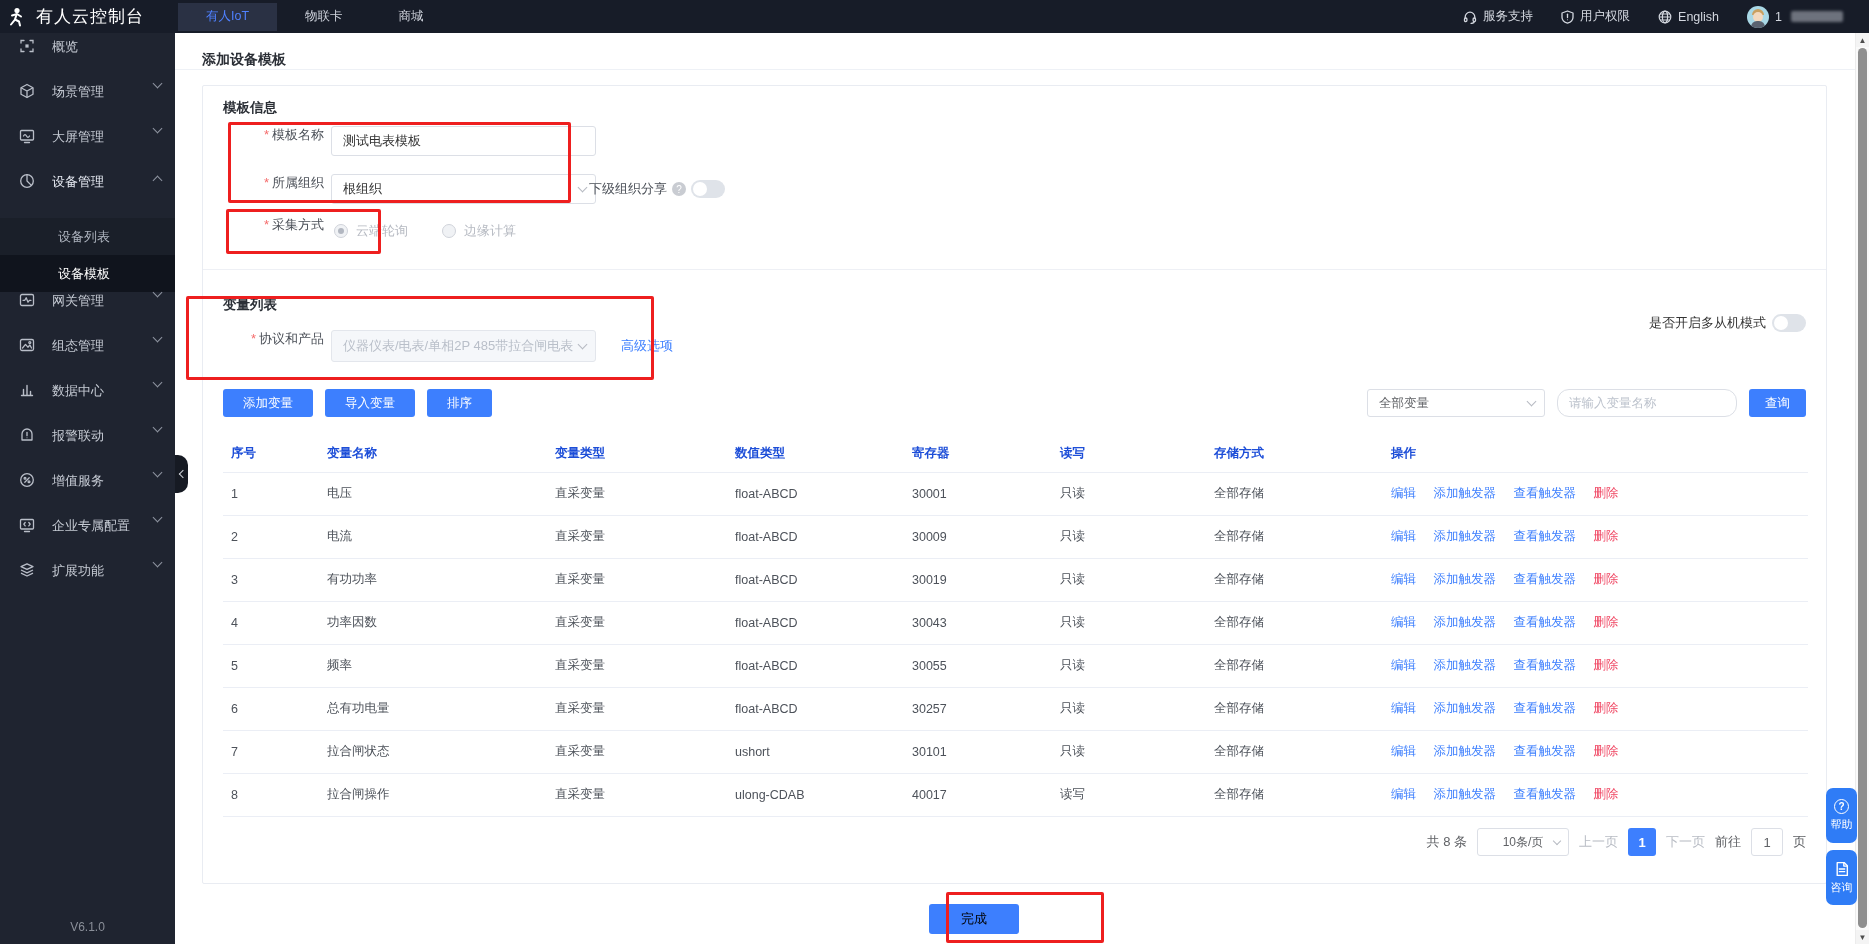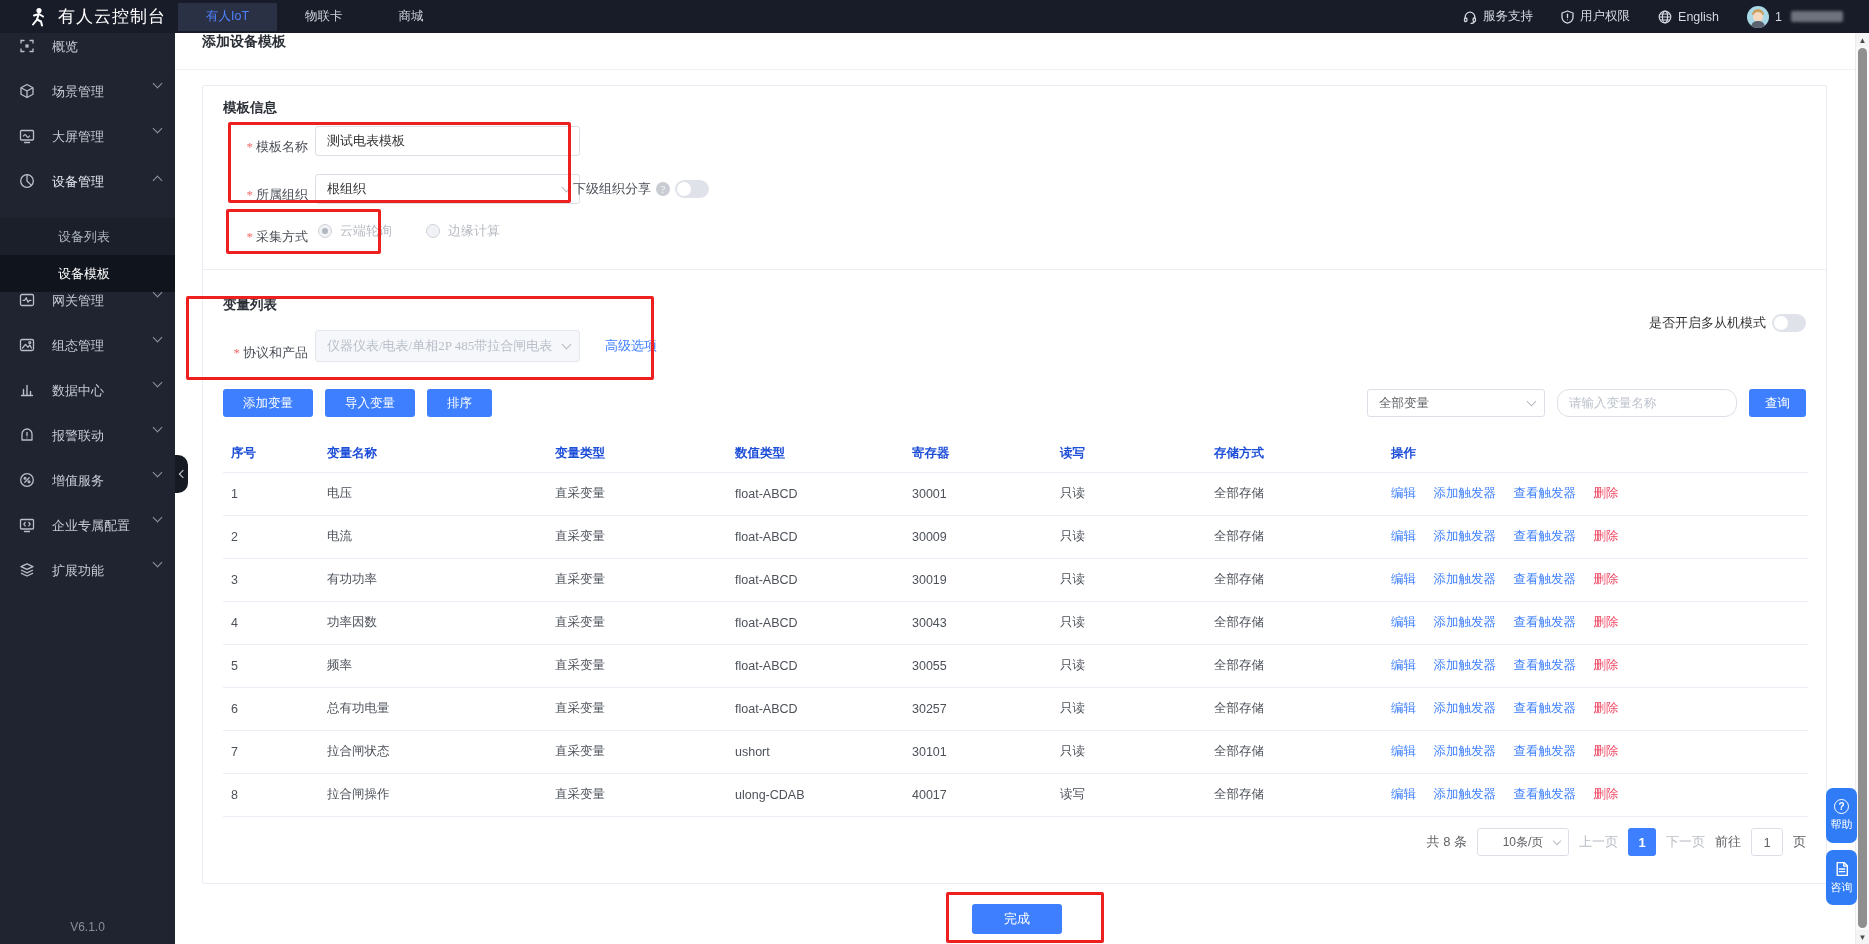--- a/index.html
+++ b/index.html
@@ -1,20 +1,20 @@
 <!DOCTYPE html>
 <html><head>
 <meta charset="utf-8">
 <style>
   * { margin:0; padding:0; box-sizing:border-box; }
   html,body { width:1869px; height:944px; overflow:hidden; font-family:"Liberation Sans","DejaVu Sans",sans-serif; font-size:13px; color:#333; background:#fff; }
 
   
   .topbar { position:absolute; left:0; top:0; width:1869px; height:33px; background:#171c28; display:flex; align-items:center; z-index:30; }
-  .logo-wrap { display:flex; align-items:center; gap:9px; padding-left:27px; width:178px; }
+  .logo-wrap { display:flex; align-items:center; gap:9px; padding-left:5px; width:178px; }
   .logo-title { color:#fff; font-size:17px; letter-spacing:1px; white-space:nowrap; }
   .top-tab { height:28px; display:flex; align-items:center; padding:0 28px; color:#cfd3dc; font-size:12.5px; cursor:pointer; }
   .top-tab.active { background:#2a3144; color:#4f81ff; }
   .topbar-right { margin-left:auto; display:flex; align-items:center; gap:28px; padding-right:26px; }
   .top-item { display:flex; align-items:center; gap:6px; color:#d3d7df; font-size:12.5px; cursor:pointer; }
   .avatar { width:22px; height:22px; border-radius:50%; background:#a9d8e6; position:relative; overflow:hidden; flex:none; }
   .avatar .face { position:absolute; left:6px; top:6px; width:10px; height:10px; border-radius:50%; background:#f3d9bf; }
   .avatar .hair { position:absolute; left:5px; top:3px; width:12px; height:6px; border-radius:6px 6px 0 0; background:#caa060; }
   .avatar .body { position:absolute; left:4px; top:15px; width:14px; height:8px; border-radius:6px 6px 0 0; background:#5a6270; }
   .redacted { display:inline-block; width:52px; height:11px; margin-left:3px; border-radius:2px; background:rgba(215,219,228,.45); filter:blur(1.5px); }
@@ -29,26 +29,26 @@
   .chev.up { transform:rotate(-135deg); margin-top:4px; }
   .submenu { background:#1a1f29; }
   .sub-item { height:37px; display:flex; align-items:center; padding-left:58px; color:#aeb4bf; font-size:13px; cursor:pointer; }
   .sub-item.active { background:#10141d; color:#fff; }
   .version { position:absolute; bottom:10px; left:0; width:175px; text-align:center; color:#8a8f99; font-size:12px; }
   .collapse-tab { position:absolute; left:175px; top:455px; width:13px; height:38px; background:#161a23; border-radius:0 10px 10px 0; z-index:25; display:flex; align-items:center; justify-content:center; cursor:pointer; }
   .collapse-tab .c { width:6px; height:6px; border-left:1.4px solid #cfd3da; border-bottom:1.4px solid #cfd3da; transform:rotate(45deg); margin-left:2px; }
 
   
   .main { position:absolute; left:175px; top:33px; right:14px; bottom:0; background:#fff; overflow:hidden; }
-  .page-header { height:37px; display:flex; align-items:flex-start; padding-left:27px; border-bottom:1px solid #eef1f6; }
+  .page-header { height:37px; display:flex; align-items:flex-end; padding-left:27px; border-bottom:1px solid #eef1f6; }
   .page-title { font-size:14px; font-weight:bold; color:#2b2f36; }
   .card { position:absolute; left:27px; top:52px; width:1625px; height:799px; border:1px solid #e9ecf2; border-radius:2px; background:#fff; }
   .sec-title { position:absolute; left:20px; font-size:13.5px; font-weight:bold; color:#2b2f36; }
 
-  .form-row { position:absolute; left:2px; display:flex; align-items:flex-end; height:30px;font-family:Liberation Serif, serif; }
+  .form-row { position:absolute; left:18px; display:flex; align-items:flex-start; height:30px; }
   .f-label { width:103px; text-align:right; color:#4a4f57; font-size:13px; white-space:nowrap; }
   .f-label .req { color:#f56c6c; margin-right:3px; }
   .f-input { position:absolute; left:110px; width:265px; height:30px; border:1px solid #dcdfe6; border-radius:3px; padding:0 11px; font-size:13px; color:#333; outline:none; font-family:inherit; }
   .f-select { position:absolute; left:110px; width:265px; height:30px; border:1px solid #dcdfe6; border-radius:3px; padding:0 11px; font-size:13px; color:#333; display:flex; align-items:center; cursor:pointer; background:#fff; }
   .f-select .sel-chev { position:absolute; right:9px; width:7px; height:7px; border-right:1.3px solid #b6bac2; border-bottom:1.3px solid #b6bac2; transform:rotate(45deg); margin-top:-3px; }
   .f-select.disabled { background:#f5f7fa; border-color:#e3e6ec; color:#b9bfc9; cursor:not-allowed; }
   .share-group { position:absolute; left:368px; display:flex; align-items:center; height:30px; gap:5px; }
   .share-label { font-size:13px; color:#4a4f57; white-space:nowrap; }
   .help-dot { width:14px; height:14px; border-radius:50%; background:#c9ccd2; color:#fff; font-size:10px; display:flex; align-items:center; justify-content:center; cursor:pointer; }
   .toggle { width:34px; height:18px; border-radius:9px; background:#dfe3e9; position:relative; cursor:pointer; flex:none; }
@@ -81,21 +81,21 @@
 
   
   .pagination { position:absolute; right:20px; top:742px; height:28px; display:flex; align-items:center; gap:10px; color:#606266; font-size:13px; }
   .pg-size { position:relative; width:92px; height:28px; border:1px solid #dcdfe6; border-radius:3px; display:flex; align-items:center; justify-content:center; font-size:12px; color:#606266; cursor:pointer; }
   .pg-size .sel-chev { position:absolute; right:8px; width:6px; height:6px; border-right:1.2px solid #b6bac2; border-bottom:1.2px solid #b6bac2; transform:rotate(45deg); margin-top:-2px; }
   .pg-nav { color:#b8bcc4; cursor:default; }
   .pg-cur { width:28px; height:28px; background:#3d7ffe; color:#fff; border-radius:3px; display:flex; align-items:center; justify-content:center; font-weight:bold; font-size:13px; cursor:pointer; }
   .pg-goto-input { width:32px; height:28px; border:1px solid #dcdfe6; border-radius:3px; text-align:center; font-size:13px; color:#606266; outline:none; font-family:inherit; }
 
   
-  .done-btn { position:absolute; left:797px; top:871px; width:90px; height:30px; background:#3d7ffe; color:#ffffff; border:none; border-radius:3px; font-size:13px; cursor:pointer; font-family:inherit; }
+  .done-btn { position:absolute; left:754px; top:871px; width:90px; height:30px; background:#3d7ffe; color:#000000; border:none; border-radius:3px; font-size:13px; cursor:pointer; font-family:inherit; }
 
   
   .float-btn { position:absolute; left:1826px; width:31px; height:55px; background:#2f7cf6; border-radius:7px; color:#fff; display:flex; flex-direction:column; align-items:center; justify-content:center; gap:3px; cursor:pointer; z-index:40; }
   .float-btn .f-ic { width:16px; height:16px; }
   .float-btn .f-lbl { font-size:11px; }
   .fb-help { top:788px; }
   .fb-consult { top:850px; }
   .q-circle { width:15px; height:15px; border:1.4px solid #fff; border-radius:50%; font-size:10px; display:flex; align-items:center; justify-content:center; font-weight:bold; }
 
   

